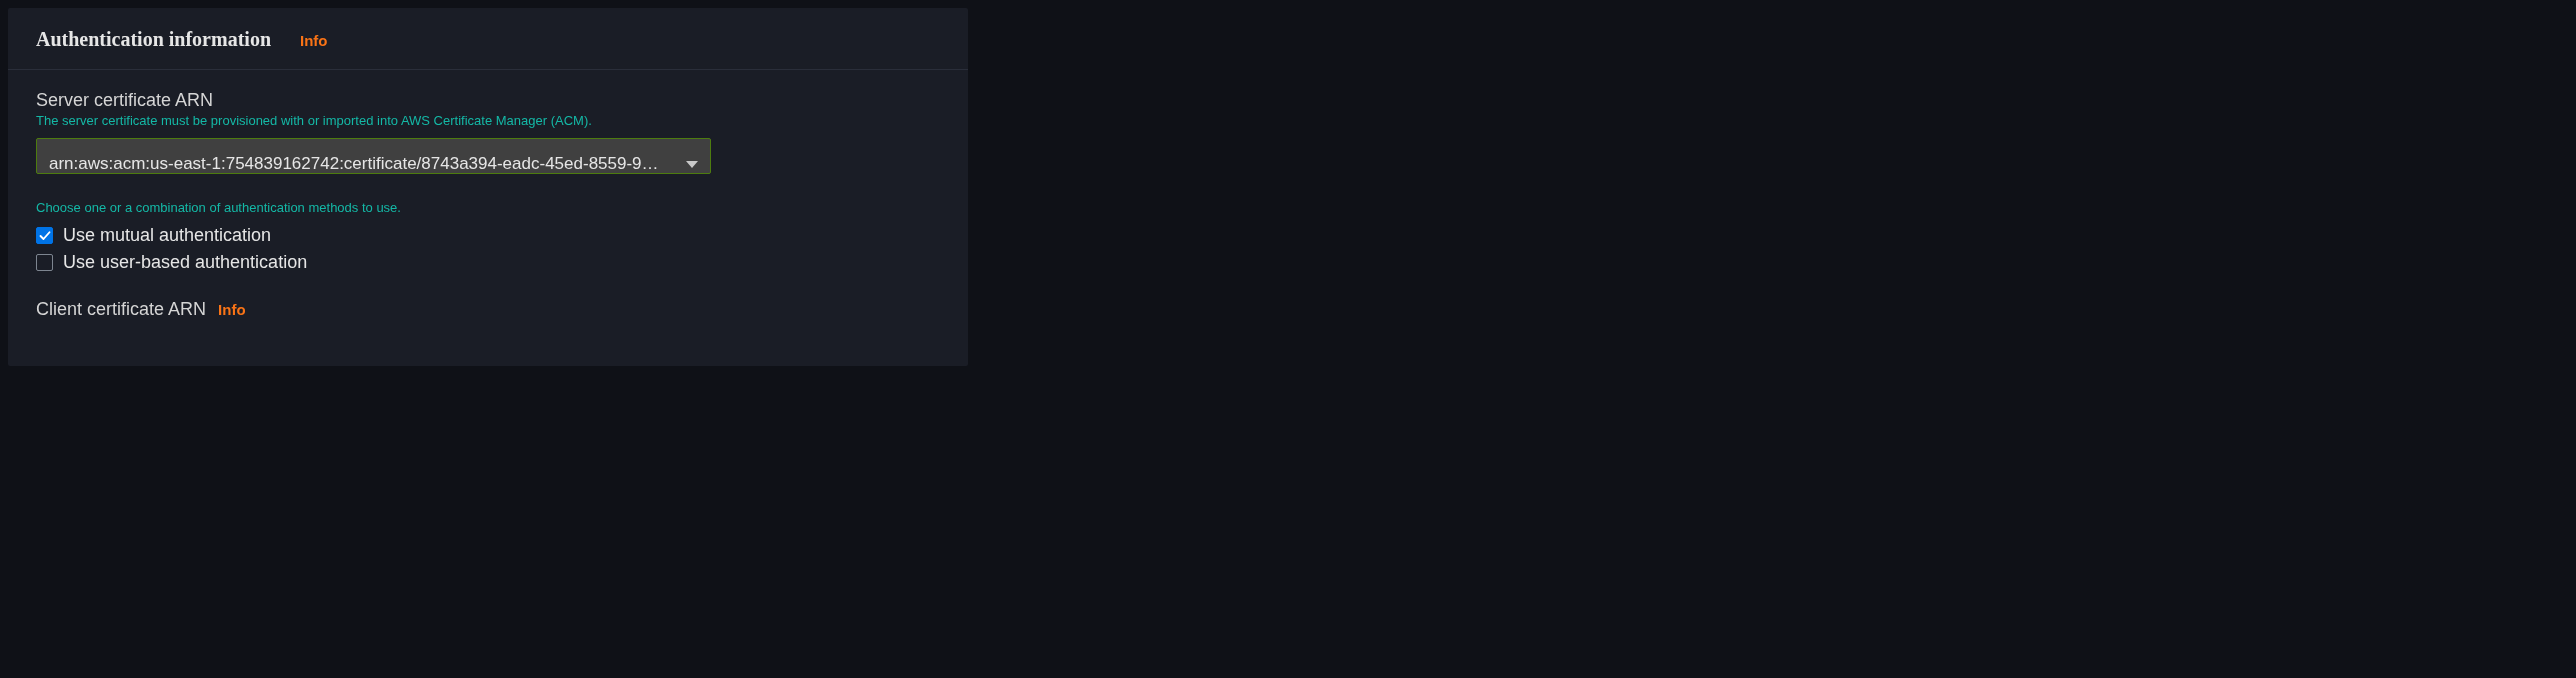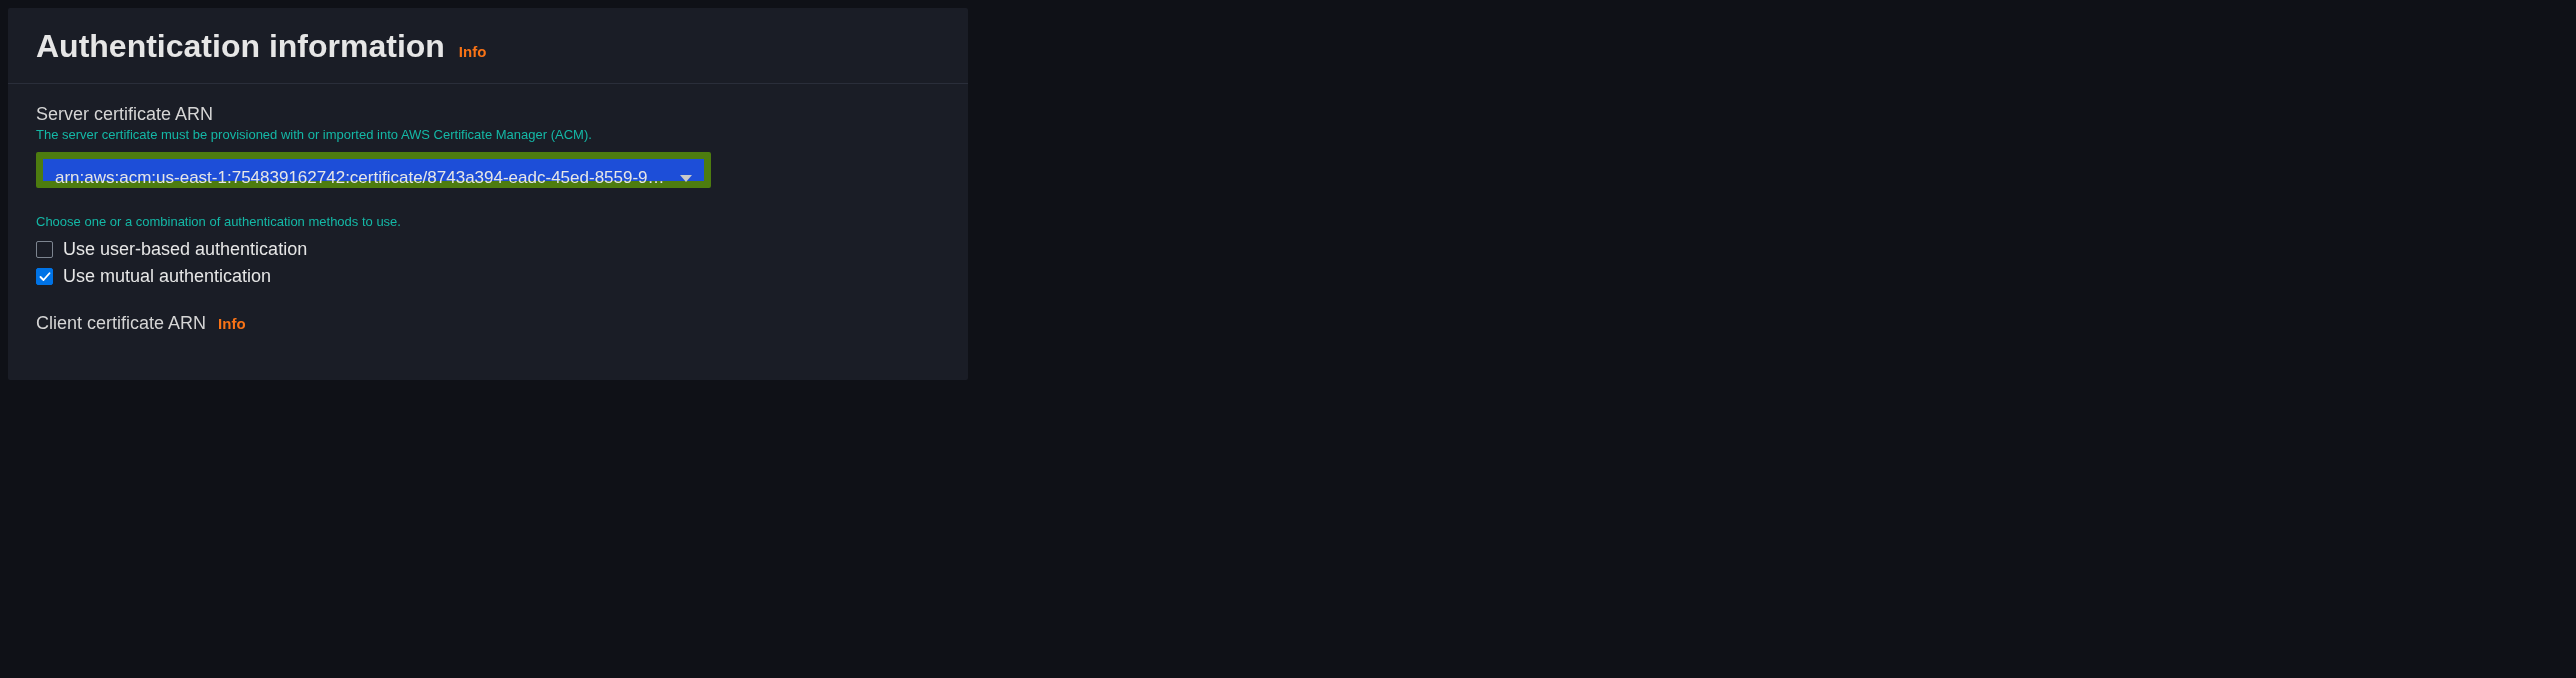--- a/index.html
+++ b/index.html
@@ -21,23 +21,24 @@
     border-radius: 2px;
   }
   .panel-header {
     display: flex;
     align-items: baseline;
     padding: 20px 28px 18px 28px;
     border-bottom: 1px solid #2a2e3a;
   }
   .panel-title {
     color: #e6e6e6;
-    font-size: 32px;
+    font-size: 20px;
     font-weight: 700;
-    margin-right: 14px;
+    margin-right: 29px;
+    font-family: Liberation Serif, serif;
   }
   .info-link {
     color: #f97316;
     font-size: 15px;
     font-weight: 700;
     cursor: pointer;
   }
   .panel-body {
     padding: 20px 28px 28px 28px;
   }
@@ -62,22 +63,22 @@
     color: #14b8a6;
     font-size: 13px;
     margin-bottom: 10px;
   }
   .select {
     display: flex;
     align-items: center;
     justify-content: space-between;
     width: 675px;
     height: 36px;
-    background-color: #1d4ed8;
-    border: 7px solid #4d7c0f;
+    background-color: #404040;
+    border: 1px solid #4d7c0f;
     border-radius: 2px;
     padding: 16px 12px 0 12px;
     cursor: pointer;
   }
   .select-text {
     color: #e6e6e6;
     font-size: 17px;
     white-space: nowrap;
     overflow: hidden;
     text-overflow: ellipsis;
@@ -146,33 +147,33 @@
       <div class="select">
         <span class="select-text">arn:aws:acm:us-east-1:754839162742:certificate/8743a394-eadc-45ed-8559-9…</span>
         <span class="caret"></span>
       </div>
     </div>
 
     <div class="field-group">
       <div class="field-help">Choose one or a combination of authentication methods to use.</div>
 
       <div class="checkbox-row">
-        <span class="checkbox">
-          
-        </span>
-        <span class="checkbox-label">Use user-based authentication</span>
-      </div>
-
-      <div class="checkbox-row">
         <span class="checkbox checked">
           <svg viewBox="0 0 16 16">
               <path d="M2 8 L6 12 L14 3" stroke="#ffffff" stroke-width="2.5" fill="none" stroke-linecap="round" stroke-linejoin="round"></path>
             </svg>
         </span>
         <span class="checkbox-label">Use mutual authentication</span>
+      </div>
+
+      <div class="checkbox-row">
+        <span class="checkbox">
+          
+        </span>
+        <span class="checkbox-label">Use user-based authentication</span>
       </div>
     </div>
 
     <div class="field-group client-cert-group">
       <div class="field-label-row">
         <div class="field-label">Client certificate ARN</div>
         <a class="info-link">Info</a>
       </div>
       <div style="height:8px"></div>
     </div>

